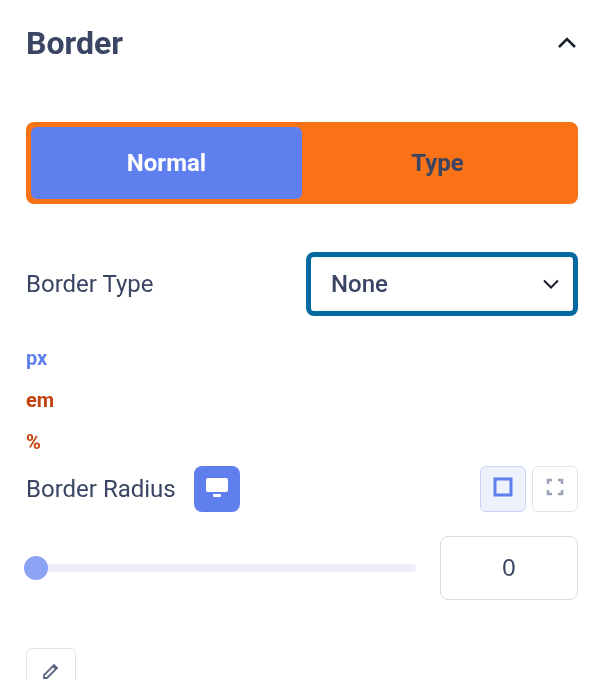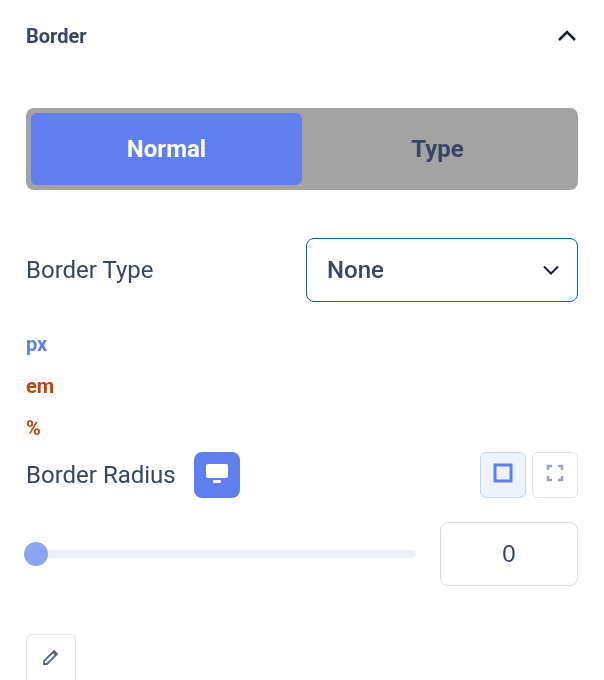--- a/index.html
+++ b/index.html
@@ -11,37 +11,37 @@
       padding: 24px 26px;
       color: #3a4563;
     }
     .section-header {
       display: flex;
       justify-content: space-between;
       align-items: center;
       margin-bottom: 60px;
     }
     .section-title {
-      font-size: 20px;
+      font-size: 32px;
       font-weight: 700;
       color: #3a4563;
     }
     .chevron-up {
       width: 22px;
       height: 22px;
       display: flex;
       align-items: center;
       justify-content: center;
       cursor: pointer;
     }
     .chevron-up svg { stroke: #1a1f2e; stroke-width: 2.5; fill: none; }
 
     .state-tabs {
       display: flex;
-      background: #a3a3a3;
+      background: #f97316;
       border-radius: 8px;
       padding: 5px;
       margin-bottom: 48px;
     }
     .state-tab {
       flex: 1;
       text-align: center;
       font-size: 24px;
       font-weight: 700;
       padding: 22px 0;
@@ -66,21 +66,21 @@
       color: #3a4563;
     }
 
     .select-wrap {
       position: relative;
       width: 272px;
     }
     .select {
       width: 100%;
       height: 64px;
-      border: 1px solid #0369a1;
+      border: 5px solid #0369a1;
       border-radius: 8px;
       padding: 0 48px 0 20px;
       font-size: 24px;
       font-weight: 500;
       color: #3a4563;
       background: #ffffff;
       text-align: left;
       cursor: pointer;
       display: flex;
       align-items: center;

